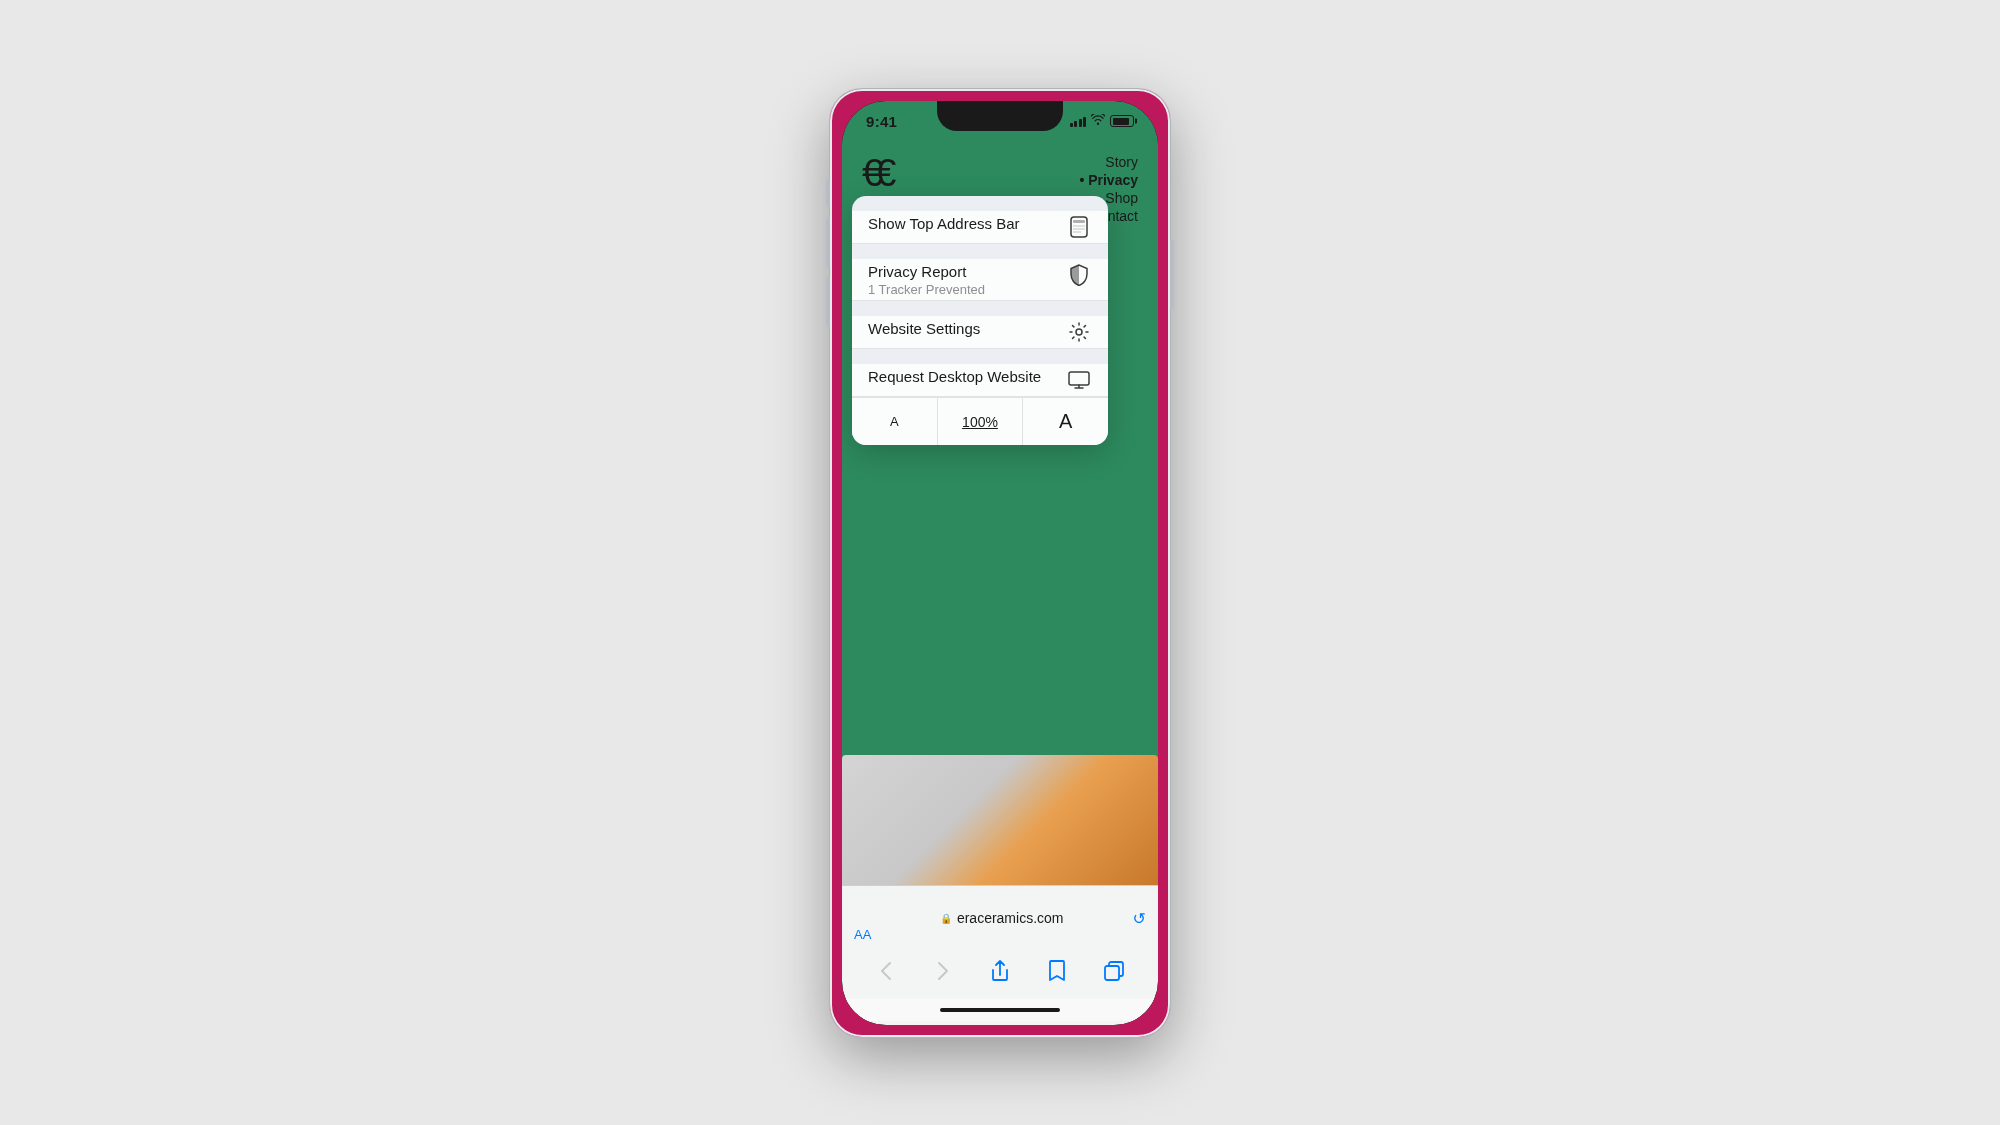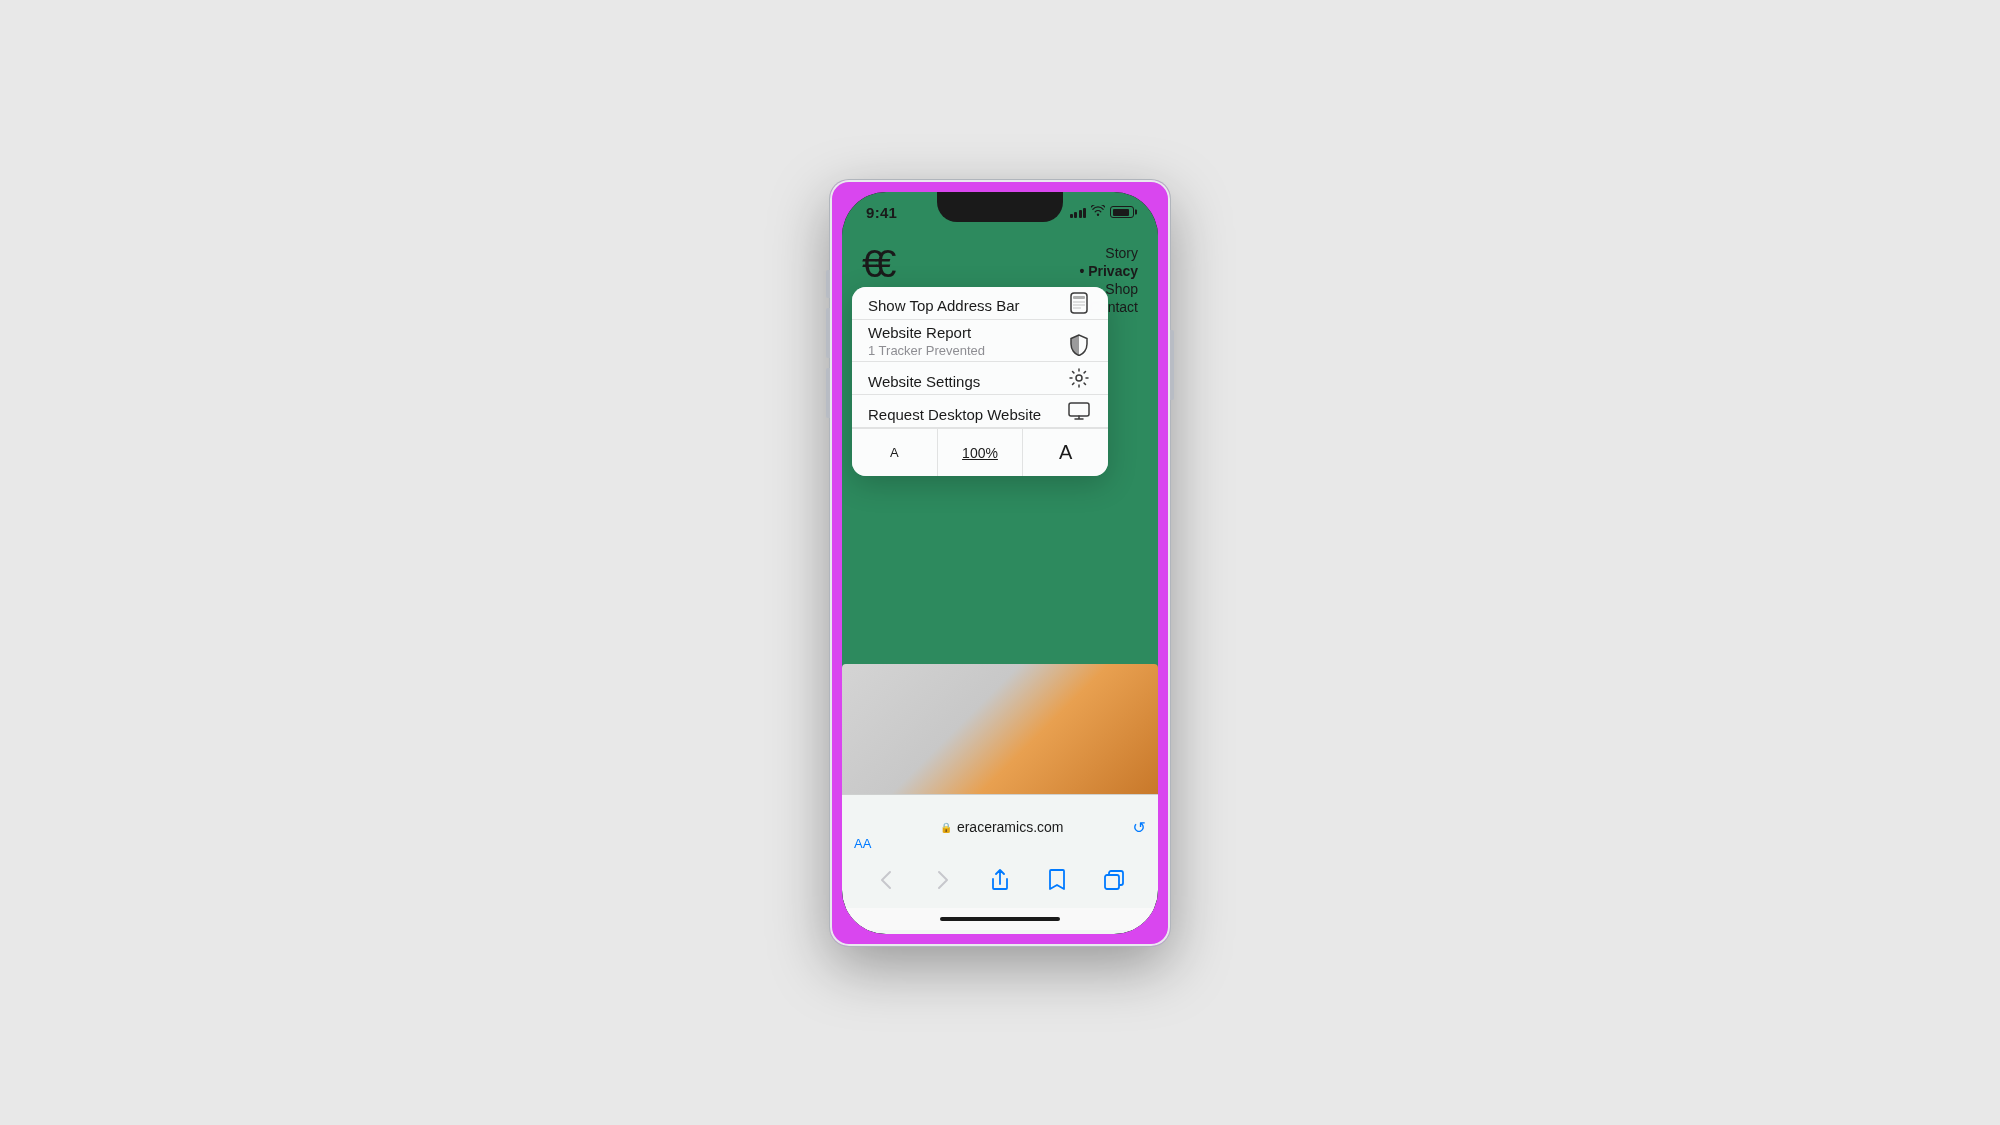--- a/index.html
+++ b/index.html
@@ -8,23 +8,23 @@
       height: 1125px;
       background: #e8e8e8;
       display: flex;
       align-items: center;
       justify-content: center;
       font-family: -apple-system, 'SF Pro Display', 'Helvetica Neue', sans-serif;
     }
 
     .phone-frame {
       width: 340px;
-      height: 766px;
-      background: #d946ef;
-      border-radius: 19px;
+      height: 948px;
+      background: #be185d;
+      border-radius: 32px;
       padding: 12px;
       box-shadow:
         0 0 0 1px #b0b5bc,
         0 20px 60px rgba(0,0,0,0.35),
         inset 0 0 0 2px #e8eaed;
       position: relative;
     }
 
     .phone-inner {
       width: 100%;
@@ -212,26 +212,27 @@
       background: rgba(242, 242, 247, 0.97);
       border-radius: 14px;
       overflow: hidden;
       box-shadow: 0 8px 30px rgba(0,0,0,0.2);
       backdrop-filter: blur(20px);
       pointer-events: all;
     }
 
     .menu-item {
       display: flex;
-      align-items: flex-end;
+      align-items: flex-start;
       justify-content: space-between;
       padding: 3px 16px;
       border-bottom: 0.5px solid rgba(0,0,0,0.1);
       background: rgba(255,255,255,0.8);
       cursor: pointer;
+      margin-top: 15px;
     }
 
     .menu-item:last-child {
       border-bottom: none;
     }
 
     .menu-item-left {
       display: flex;
       flex-direction: column;
     }
@@ -482,21 +483,21 @@
                   <rect x="3" y="4" width="12" height="3" rx="1" fill="#3c3c3c" opacity="0.4"></rect>
                   <line x1="3" y1="10" x2="15" y2="10" stroke="#3c3c3c" stroke-width="1" opacity="0.3"></line>
                   <line x1="3" y1="13" x2="15" y2="13" stroke="#3c3c3c" stroke-width="1" opacity="0.3"></line>
                   <line x1="3" y1="16" x2="11" y2="16" stroke="#3c3c3c" stroke-width="1" opacity="0.3"></line>
                 </svg>
               </div>
             </div>
 
             <div class="menu-item">
               <div class="menu-item-left">
-                <span class="menu-item-title">Website Report</span>
+                <span class="menu-item-title">Privacy Report</span>
                 <span class="menu-item-subtitle">1 Tracker Prevented</span>
               </div>
               <div class="menu-item-icon">
                 <svg width="20" height="22" viewBox="0 0 20 22" fill="none">
                   <path d="M10 1L2 4.5V10c0 5.25 3.5 10.15 8 11.5 4.5-1.35 8-6.25 8-11.5V4.5L10 1z" stroke="#3c3c3c" stroke-width="1.5" fill="none"></path>
                   <path d="M10 1L2 4.5V10c0 5.25 3.5 10.15 8 11.5" fill="#3c3c3c" opacity="0.5"></path>
                 </svg>
               </div>
             </div>
 

